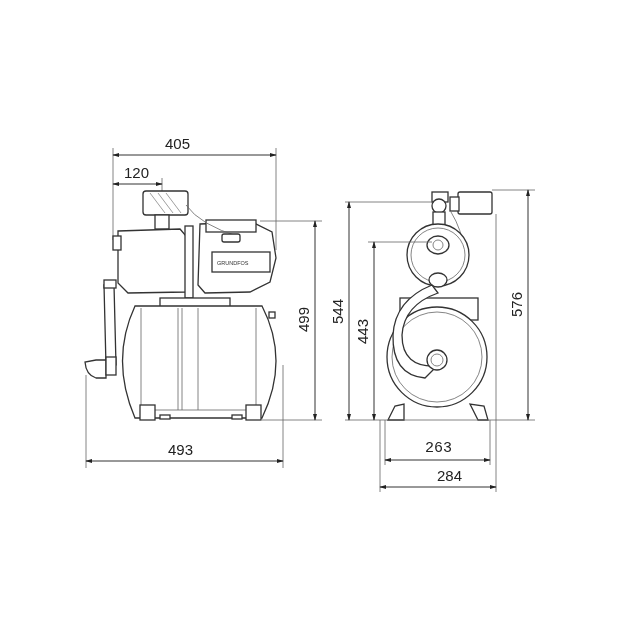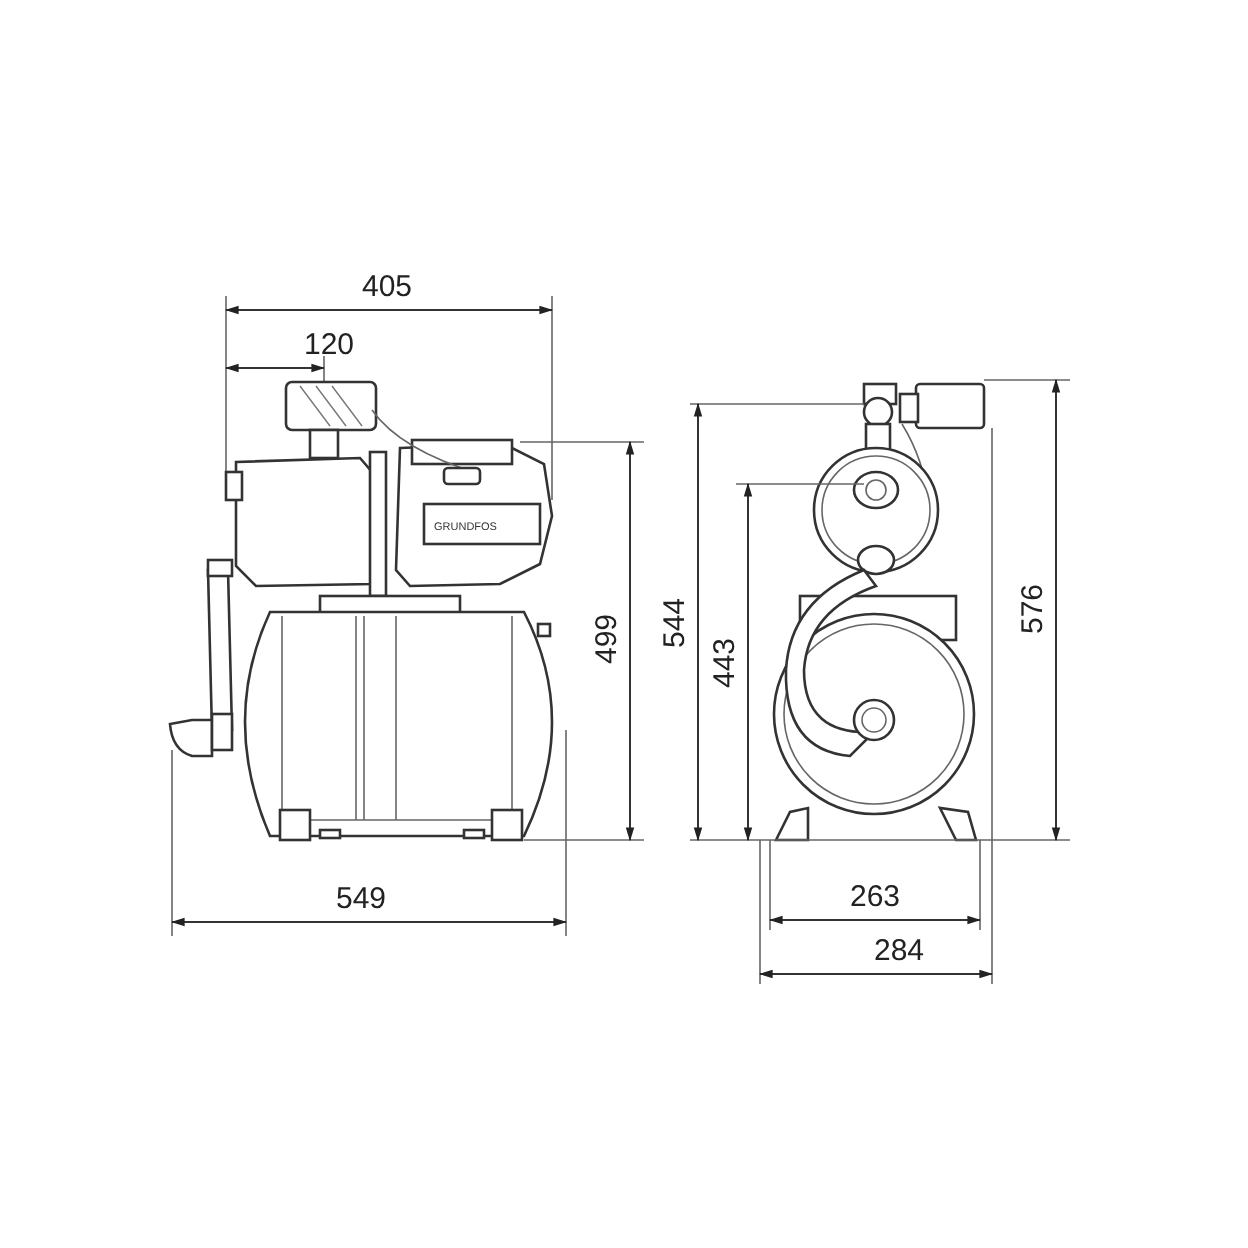--- a/index.html
+++ b/index.html
@@ -127,22 +127,22 @@
     <line class="thin" x1="385" y1="420" x2="385" y2="465"></line>
     <line class="thin" x1="490" y1="420" x2="490" y2="465"></line>
     <line class="ln" x1="385" y1="460" x2="490" y2="460" marker-start="url(#arr)" marker-end="url(#arr)"></line>
 
     <line class="thin" x1="380" y1="420" x2="380" y2="492"></line>
     <line class="thin" x1="496" y1="420" x2="496" y2="492"></line>
     <line class="ln" x1="380" y1="487" x2="496" y2="487" marker-start="url(#arr)" marker-end="url(#arr)"></line>
   </g>
 </svg>
 
-<div class="dim" style="left:181px;top:136px;">405</div>
-<div class="dim" style="left:124px;top:165px;margin-left:28px;">120</div>
-<div class="dim" style="left:168px;top:442px;">549</div>
+<div class="dim" style="left:165px;top:136px;">405</div>
+<div class="dim" style="left:124px;top:165px;">120</div>
+<div class="dim" style="left:168px;top:442px;">493</div>
 <div class="dim rot" style="left:291px;top:312px;">499</div>
 
 <div class="dim rot" style="left:325px;top:304px;">544</div>
 <div class="dim rot" style="left:350px;top:324px;">443</div>
 <div class="dim rot" style="left:504px;top:297px;">576</div>
-<div class="dim" style="left:425px;top:441px;">263</div>
+<div class="dim" style="left:425px;top:441px;font-family:Liberation Mono, monospace;">263</div>
 <div class="dim" style="left:437px;top:468px;">284</div>
 
 </body></html>

